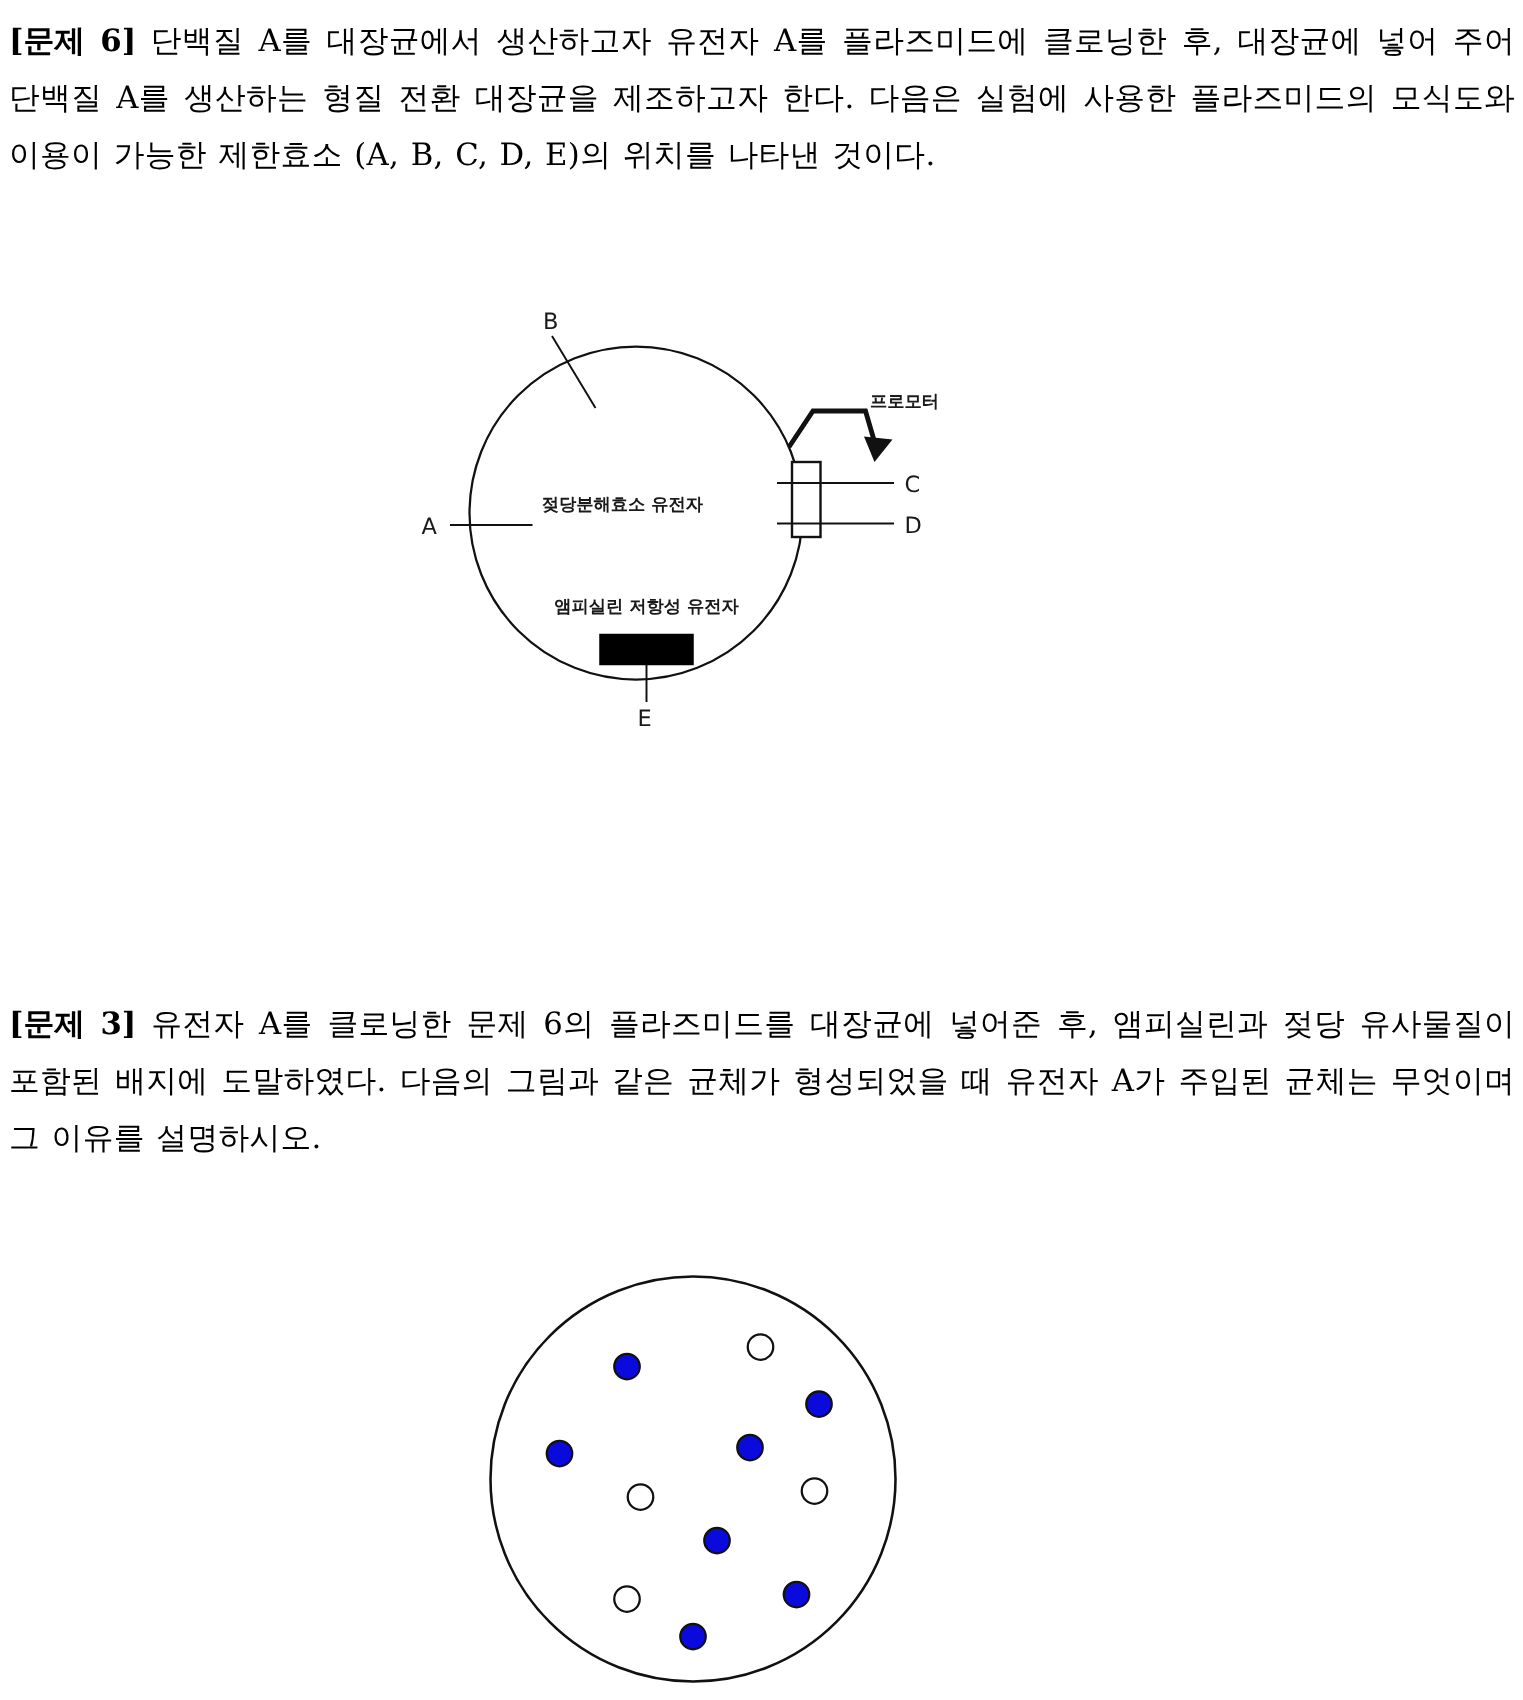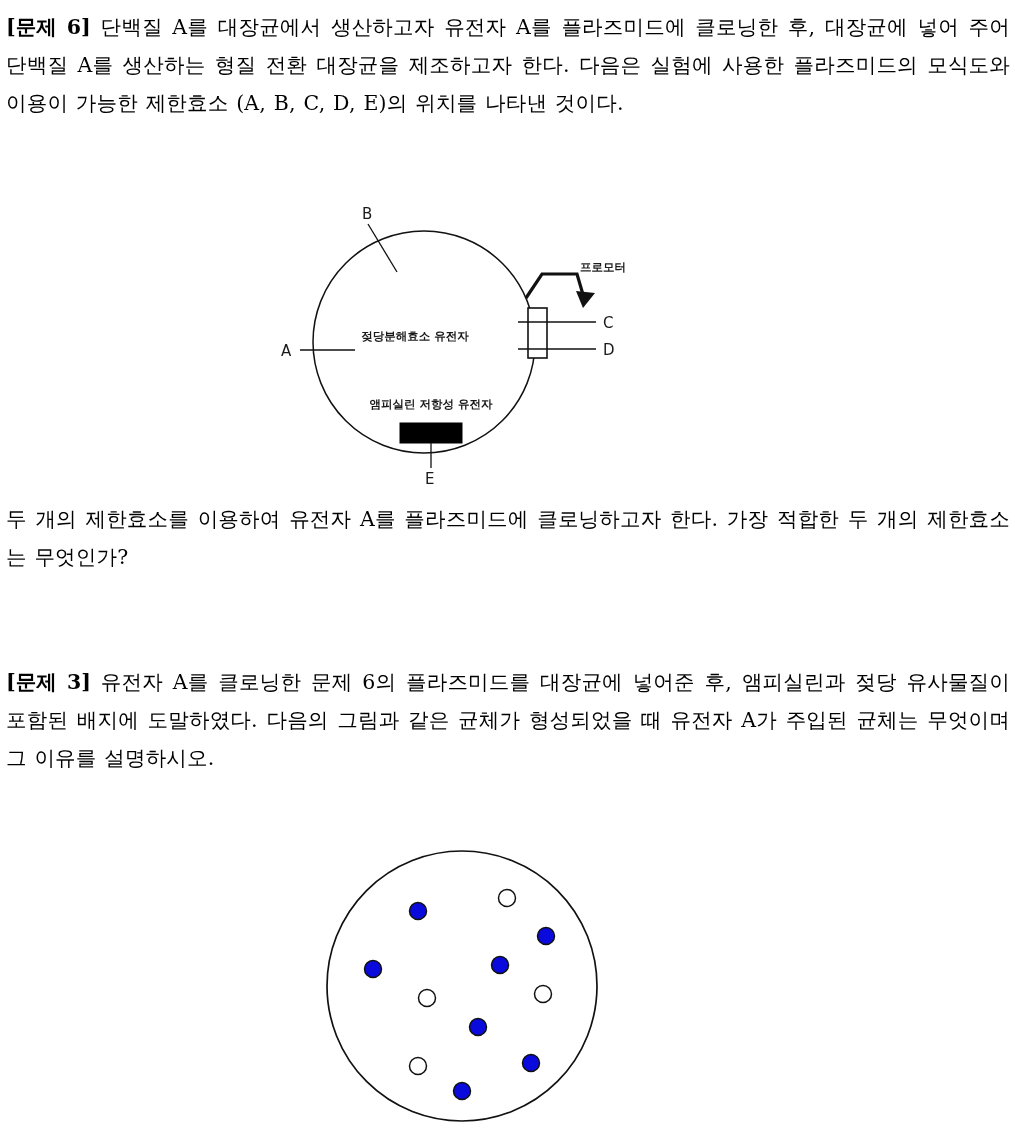--- a/index.html
+++ b/index.html
@@ -121,23 +121,20 @@
       <text x="325" y="76" class="fig-label-ko">프로모터</text>
 
       <rect x="145" y="228" width="62" height="20" fill="#000000" stroke="#000000" stroke-width="1"></rect>
       <text x="176" y="213" class="fig-label-ko" text-anchor="middle">앰피실린 저항성 유전자</text>
 
       <line x1="176" y1="248" x2="176" y2="273" class="stroke-thin"></line>
       <text x="170" y="289" class="fig-label">E</text>
     </svg>
   </div>
 
-  <div class="qblock" id="q6-sub">
-    <span>두 개의 제한효소를 이용하여 유전자 A를 플라즈미드에 클로닝하고자 한다. 가장 적합한 두 개의 제한효소는 무엇인가?</span>
-  </div>
 
   <div class="qblock" id="q7-text">
     <span class="qnum">[문제 3]</span><span> 유전자 A를 클로닝한 문제 6의 플라즈미드를 대장균에 넣어준 후, 앰피실린과 젖당 유사물질이 포함된 배지에 도말하였다. 다음의 그림과 같은 균체가 형성되었을 때 유전자 A가 주입된 균체는 무엇이며 그 이유를 설명하시오.</span>
   </div>
 
   <div id="petri-figure">
     <svg width="300" height="298" viewBox="0 0 300 298" xmlns="http://www.w3.org/2000/svg">
       <circle cx="152" cy="151" r="135" fill="#ffffff" stroke="#111111" stroke-width="1.7"></circle>
       <g id="colony-layer">
           <circle cx="108" cy="76" r="8.5" fill="#0a0adc" stroke="#111111" stroke-width="1.5"></circle>

